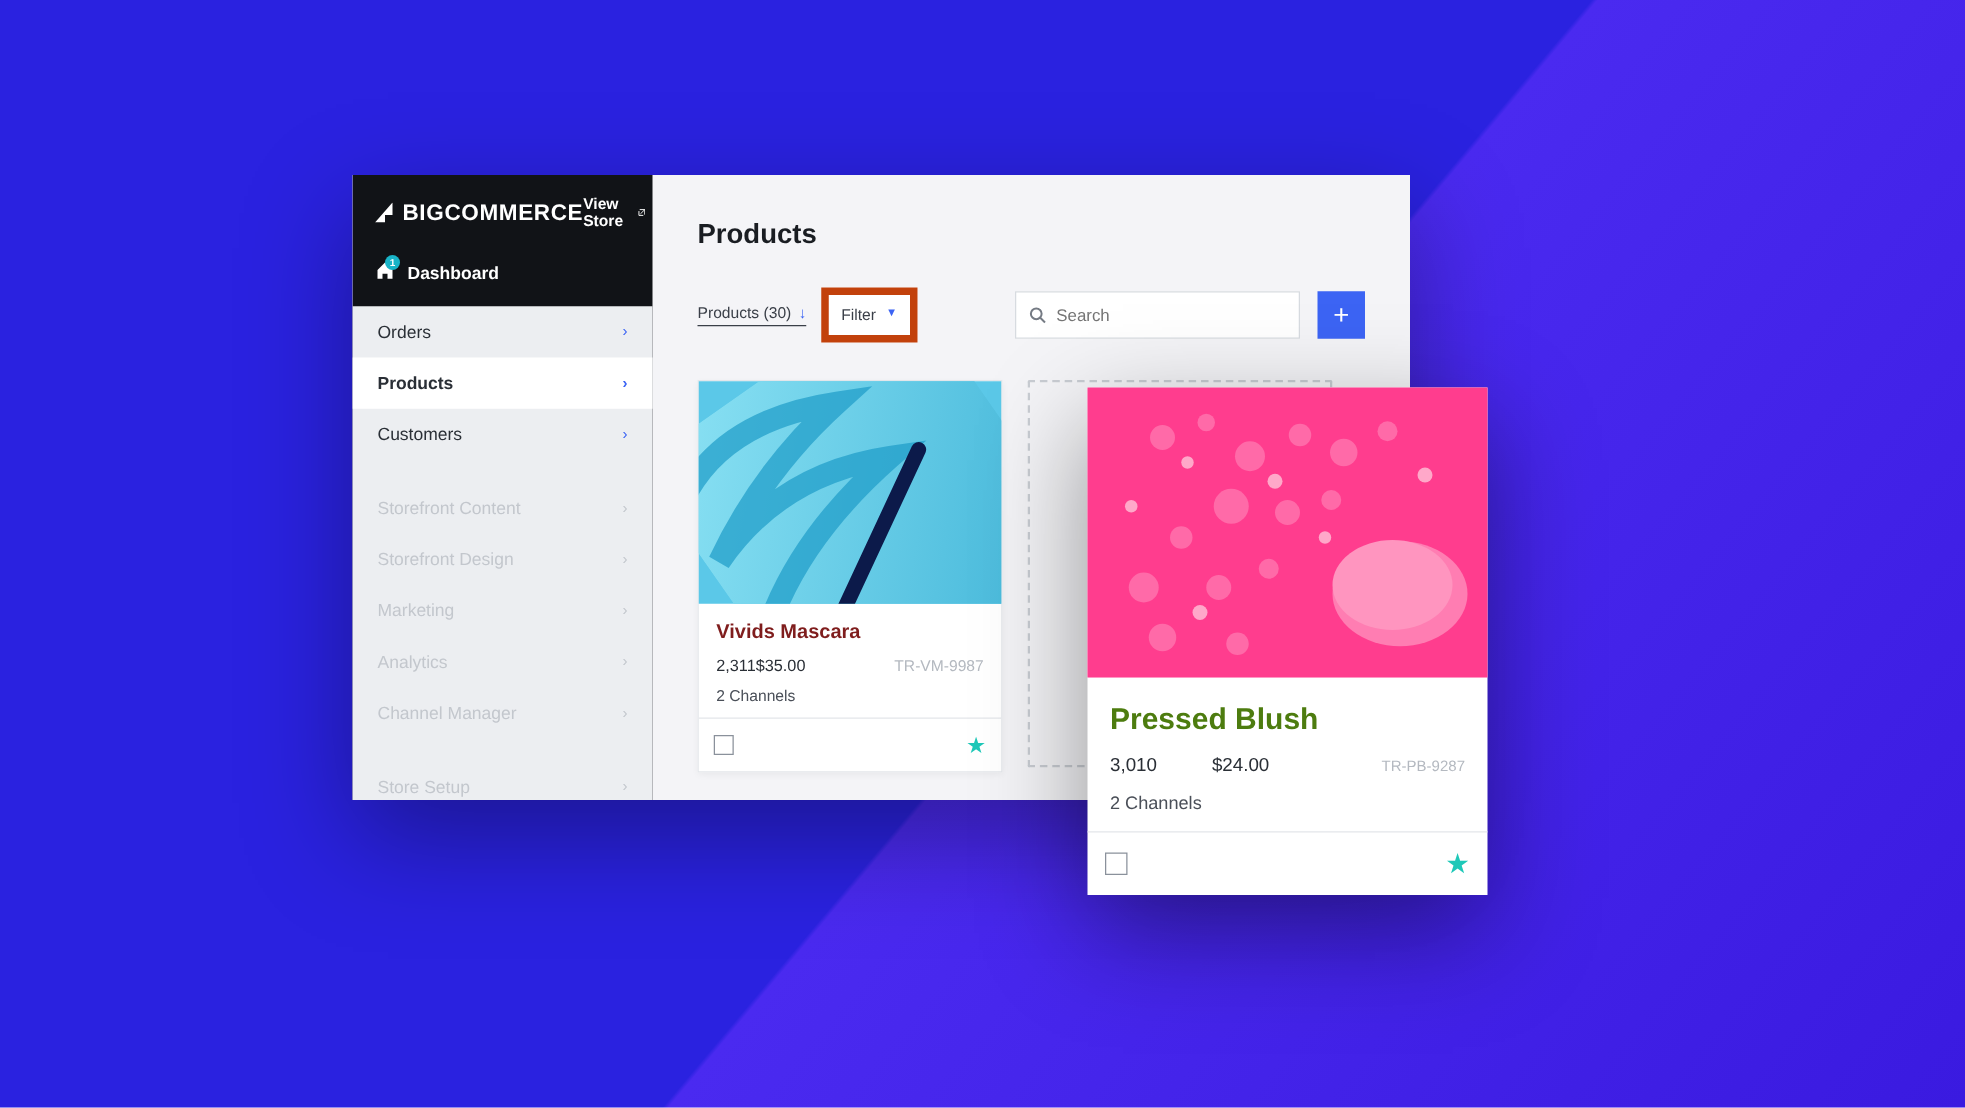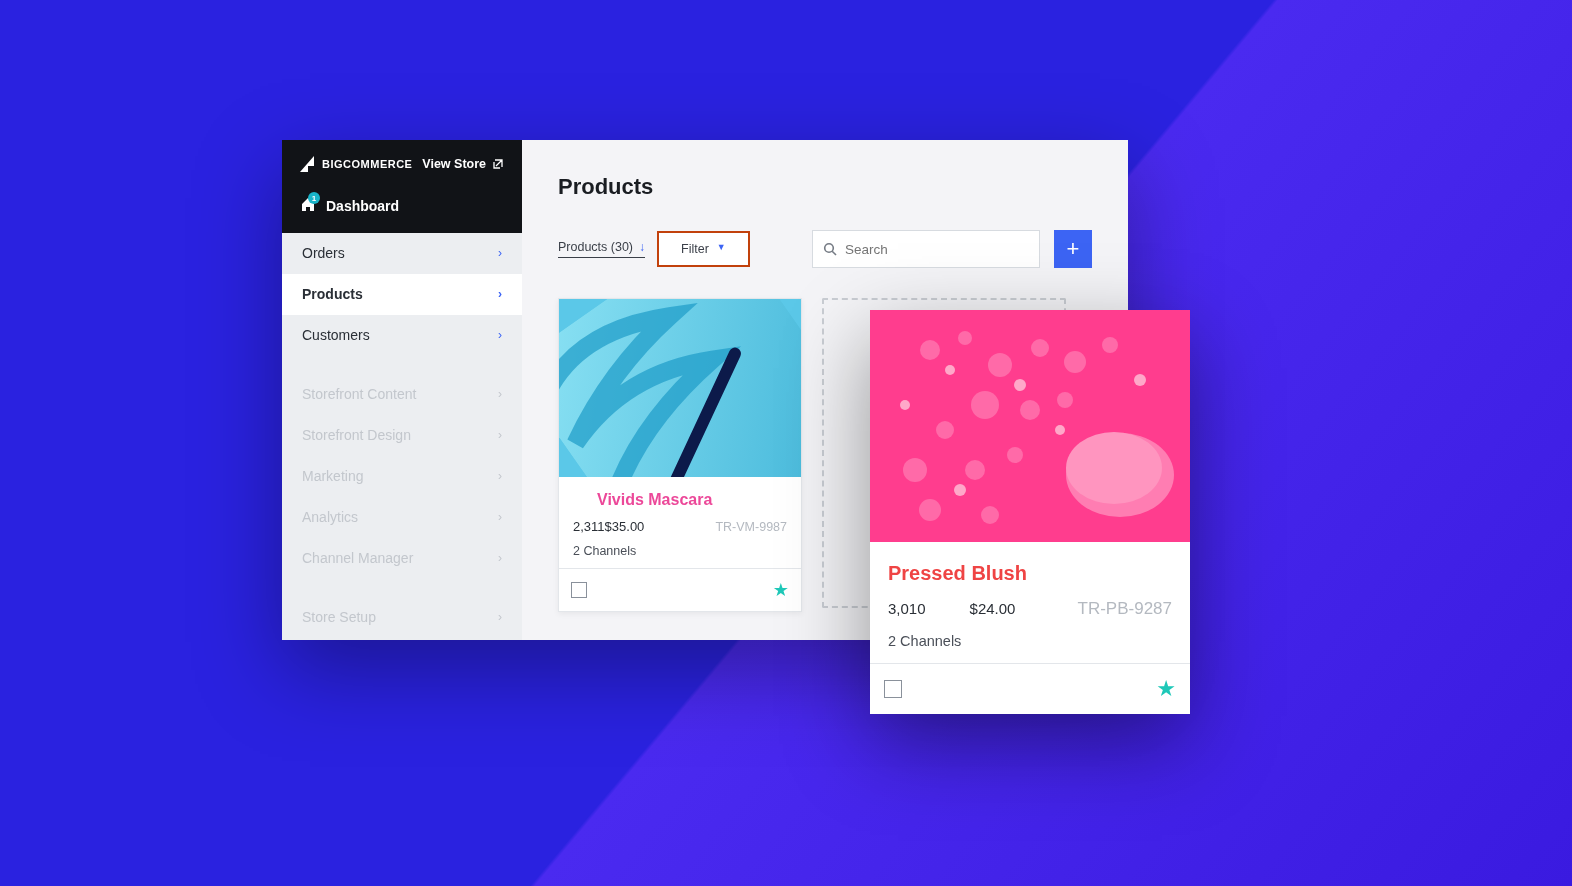--- a/index.html
+++ b/index.html
@@ -27,21 +27,21 @@
       display: flex;
       flex-direction: column;
     }
     .sidebar-head {
       padding: 16px 18px 10px 18px;
       display: flex;
       align-items: center;
       justify-content: space-between;
     }
     .logo { display: flex; align-items: center; gap: 6px; }
-    .logo-text { color: #fff; font-weight: 700; font-size: 11px; letter-spacing: 0.5px; }
+    .logo-text { color: #fff; font-weight: 700; font-size: 18px; letter-spacing: 0.5px; }
     .logo-text .bold { font-weight: 800; }
     .viewstore {
       color: #fff; font-size: 12.5px; font-weight: 600;
       display: flex; align-items: center; gap: 6px; cursor: pointer;
     }
     .dashboard-row {
       padding: 14px 18px 18px 18px;
       display: flex; align-items: center; gap: 10px;
       color: #fff; font-size: 14px; font-weight: 700;
     }
@@ -81,22 +81,22 @@
       margin-top: 30px;
       display: flex; align-items: center; gap: 12px;
     }
     .products-count {
       font-size: 12.5px; color: #3a3f48;
       border-bottom: 1px solid #3a3f48; padding-bottom: 3px;
       display: flex; align-items: center; gap: 6px;
     }
     .arrow-down-icon { color: #3c64f4; font-size: 12px; }
     .filter-btn {
-      border: 2px solid #c2410c; background: #fff;
-      padding: 9px 22px; font-size: 12.5px; color: #3a3f48;
+      border: 6px solid #c2410c; background: #fff;
+      padding: 9px 10px; font-size: 12.5px; color: #3a3f48;
       display: flex; align-items: flex-start; gap: 8px; cursor: pointer;
     }
     .caret-down { color: #3c64f4; font-size: 9px; }
     .toolbar-right { margin-left: auto; display: flex; gap: 14px; }
     .search-box {
       width: 228px; height: 38px; border: 1px solid #d7dbe0; background: #fff;
       display: flex; align-items: center; padding: 0 10px; gap: 8px;
     }
     .search-box input {
       border: none; outline: none; font-size: 13.5px; color: #555; flex: 1;
@@ -123,21 +123,21 @@
     }
     .mascara-brush {
       position: absolute; top: -30px; right: -20px;
       width: 260px; height: 260px;
       transform: rotate(-35deg);
     }
     .card-body {
       padding: 14px 14px 10px 14px;
       display: flex; flex-direction: column; gap: 10px;
     }
-    .card-title { color: #ec4899; font-size: 16px; font-weight: 600; cursor: pointer; margin-left: 24px; }
+    .card-title { color: #7f1d1d; font-size: 16px; font-weight: 600; cursor: pointer; }
     .card-stats { display: flex; font-size: 13px; color: #2a2f36; align-items: flex-end; }
     .card-sku { margin-left: auto; color: #b4b9c0; font-size: 12.5px; }
     .card-sub { font-size: 12.5px; color: #4a4f58; }
     .card-foot {
       border-top: 1px solid #e3e6ea;
       padding: 10px 12px;
       display: flex; align-items: center; justify-content: space-between;
     }
     .chk {
       width: 16px; height: 16px; border: 1.5px solid #8a919b; background: #fff; cursor: pointer;
@@ -161,23 +161,23 @@
     }
     .float-card .f-img {
       height: 232px; width: 100%;
       background: #ff4d9a;
       position: relative; overflow: hidden;
     }
     .float-card .f-body {
       padding: 20px 18px 14px 18px;
       display: flex; flex-direction: column; gap: 14px;
     }
-    .float-card .f-title { color: #ef4444; font-size: 20px; font-weight: 600; cursor: pointer; }
+    .float-card .f-title { color: #4d7c0f; font-size: 24px; font-weight: 600; cursor: pointer; }
     .float-card .f-stats { display: flex; gap: 44px; font-size: 15px; color: #2a2f36; align-items: baseline; }
-    .float-card .f-sku { margin-left: auto; color: #b4b9c0; font-size: 17px; }
+    .float-card .f-sku { margin-left: auto; color: #b4b9c0; font-size: 12px; }
     .float-card .f-sub { font-size: 14.5px; color: #4a4f58; }
     .float-card .f-foot {
       border-top: 1px solid #e3e6ea;
       padding: 12px 14px;
       display: flex; align-items: center; justify-content: space-between;
     }
     .float-card .chk { width: 18px; height: 18px; }
     .float-card .star { font-size: 22px; }
     .search-icon { color: #757b84; }
 

